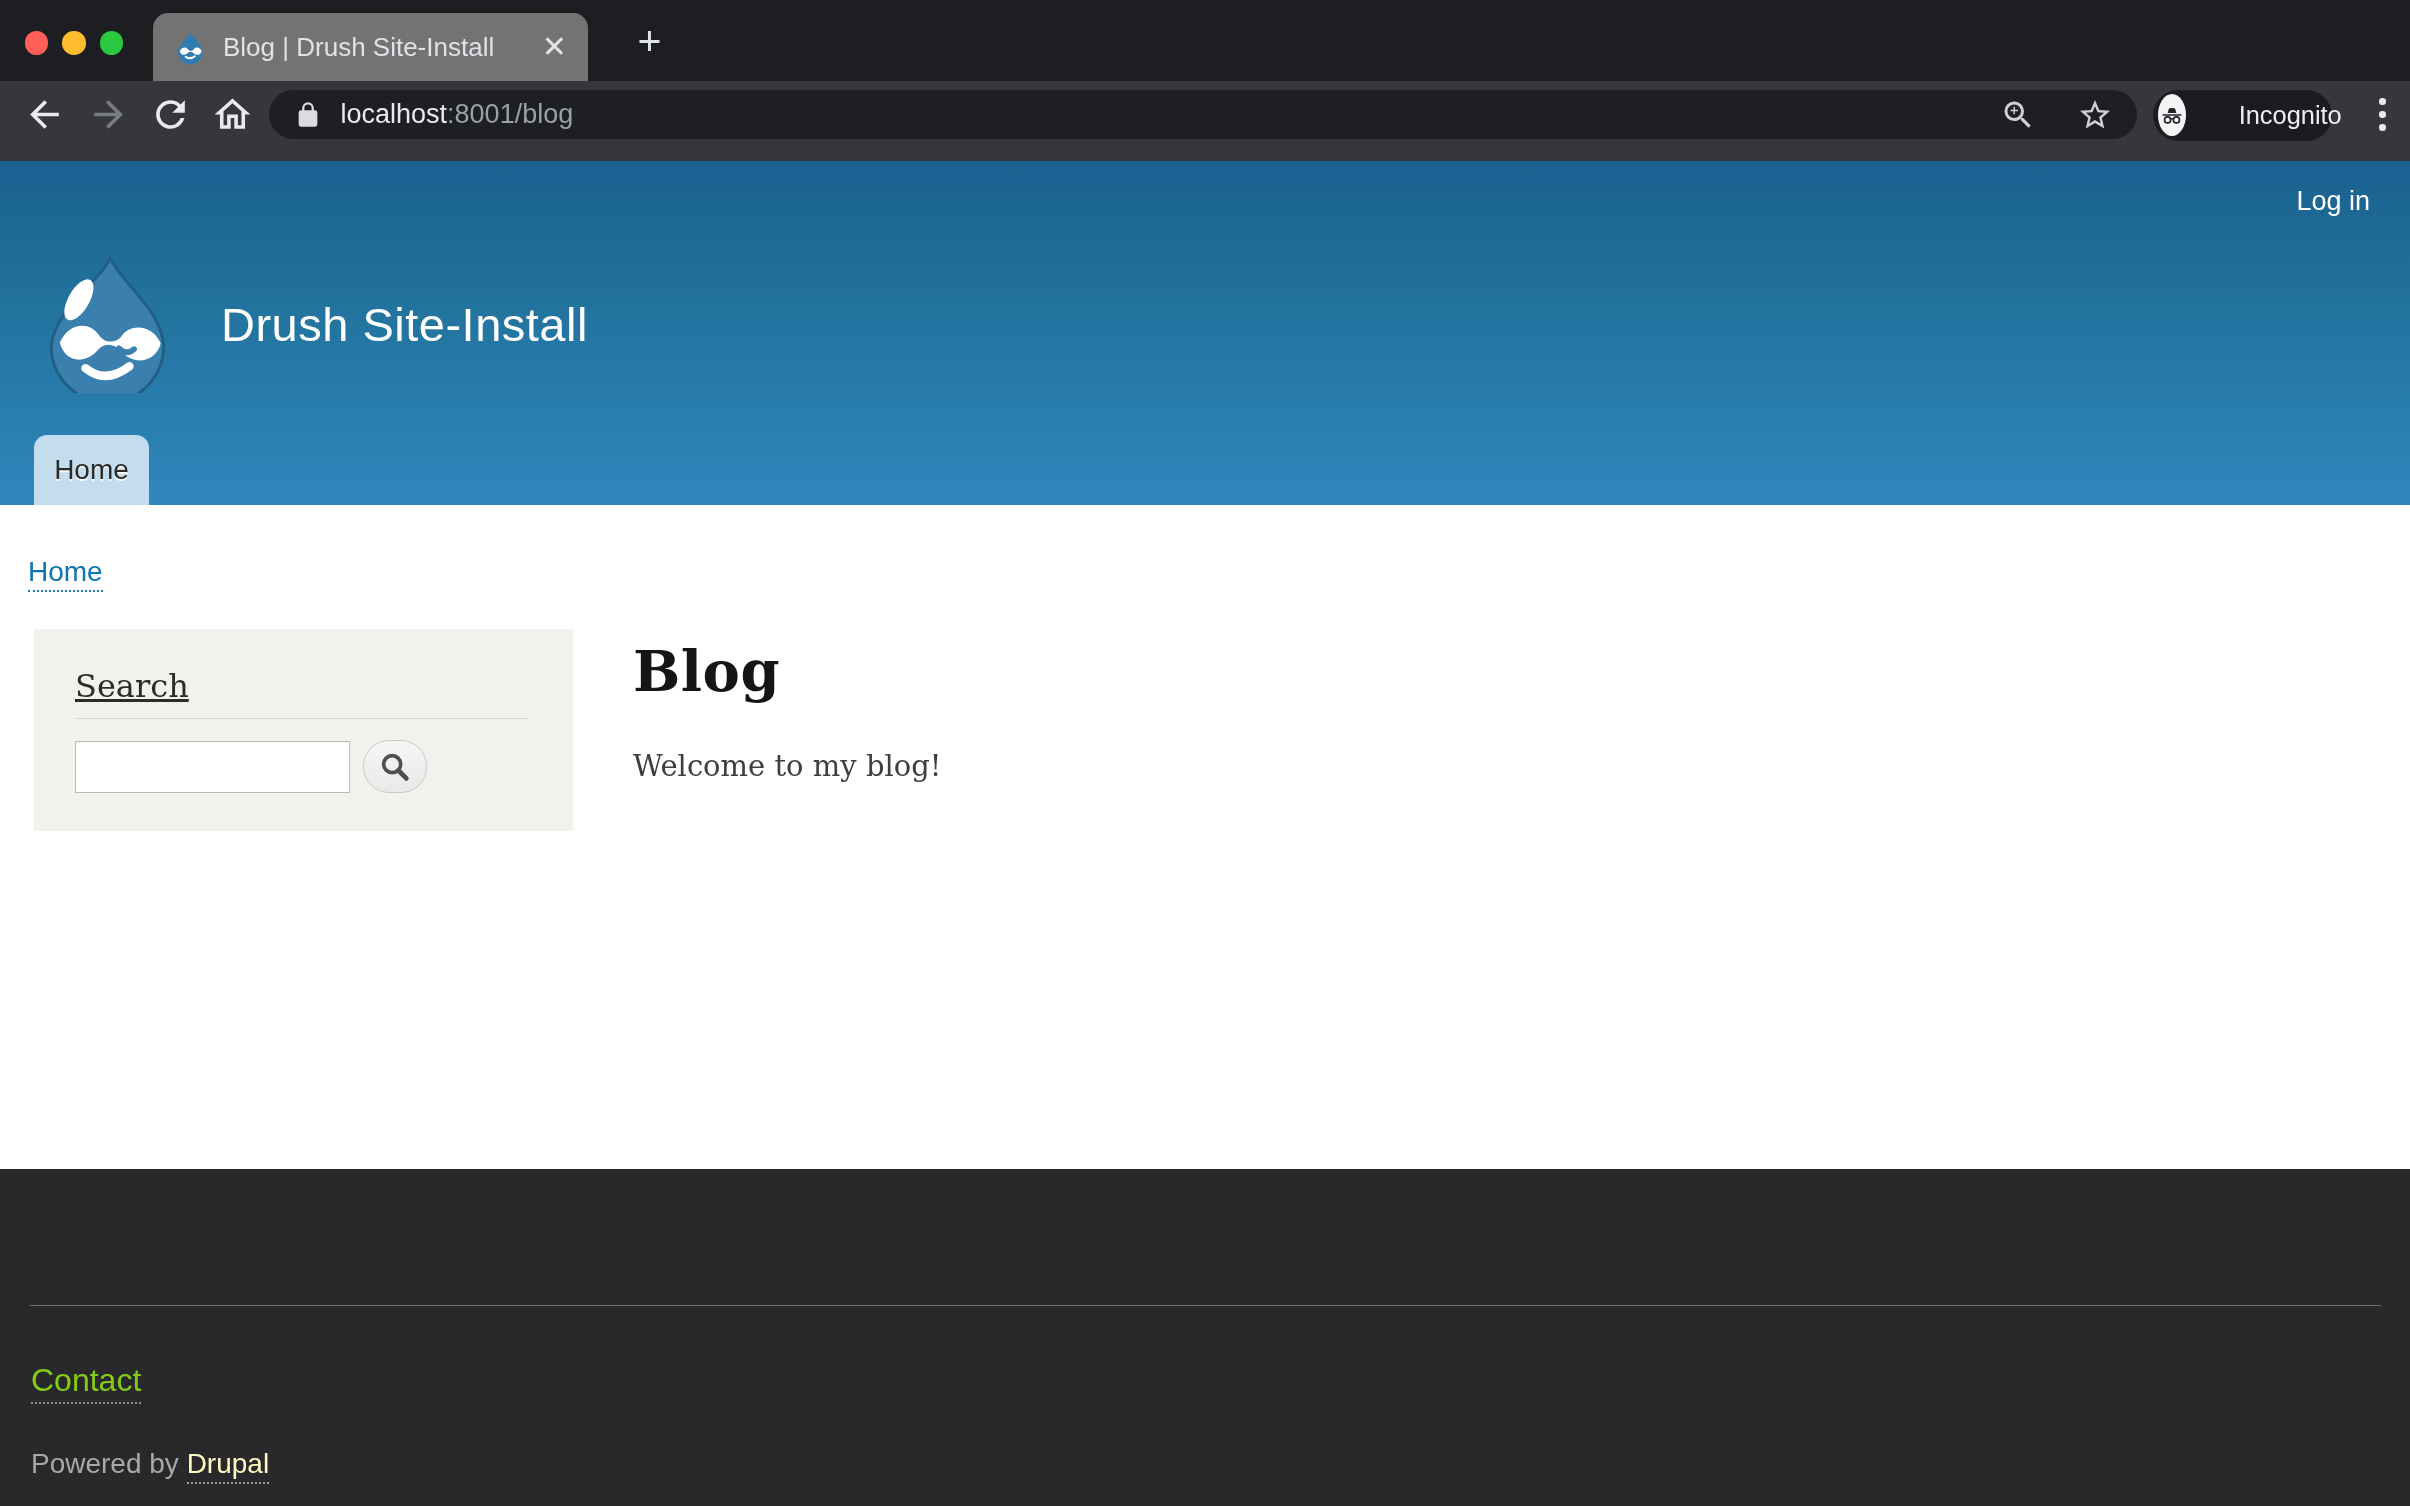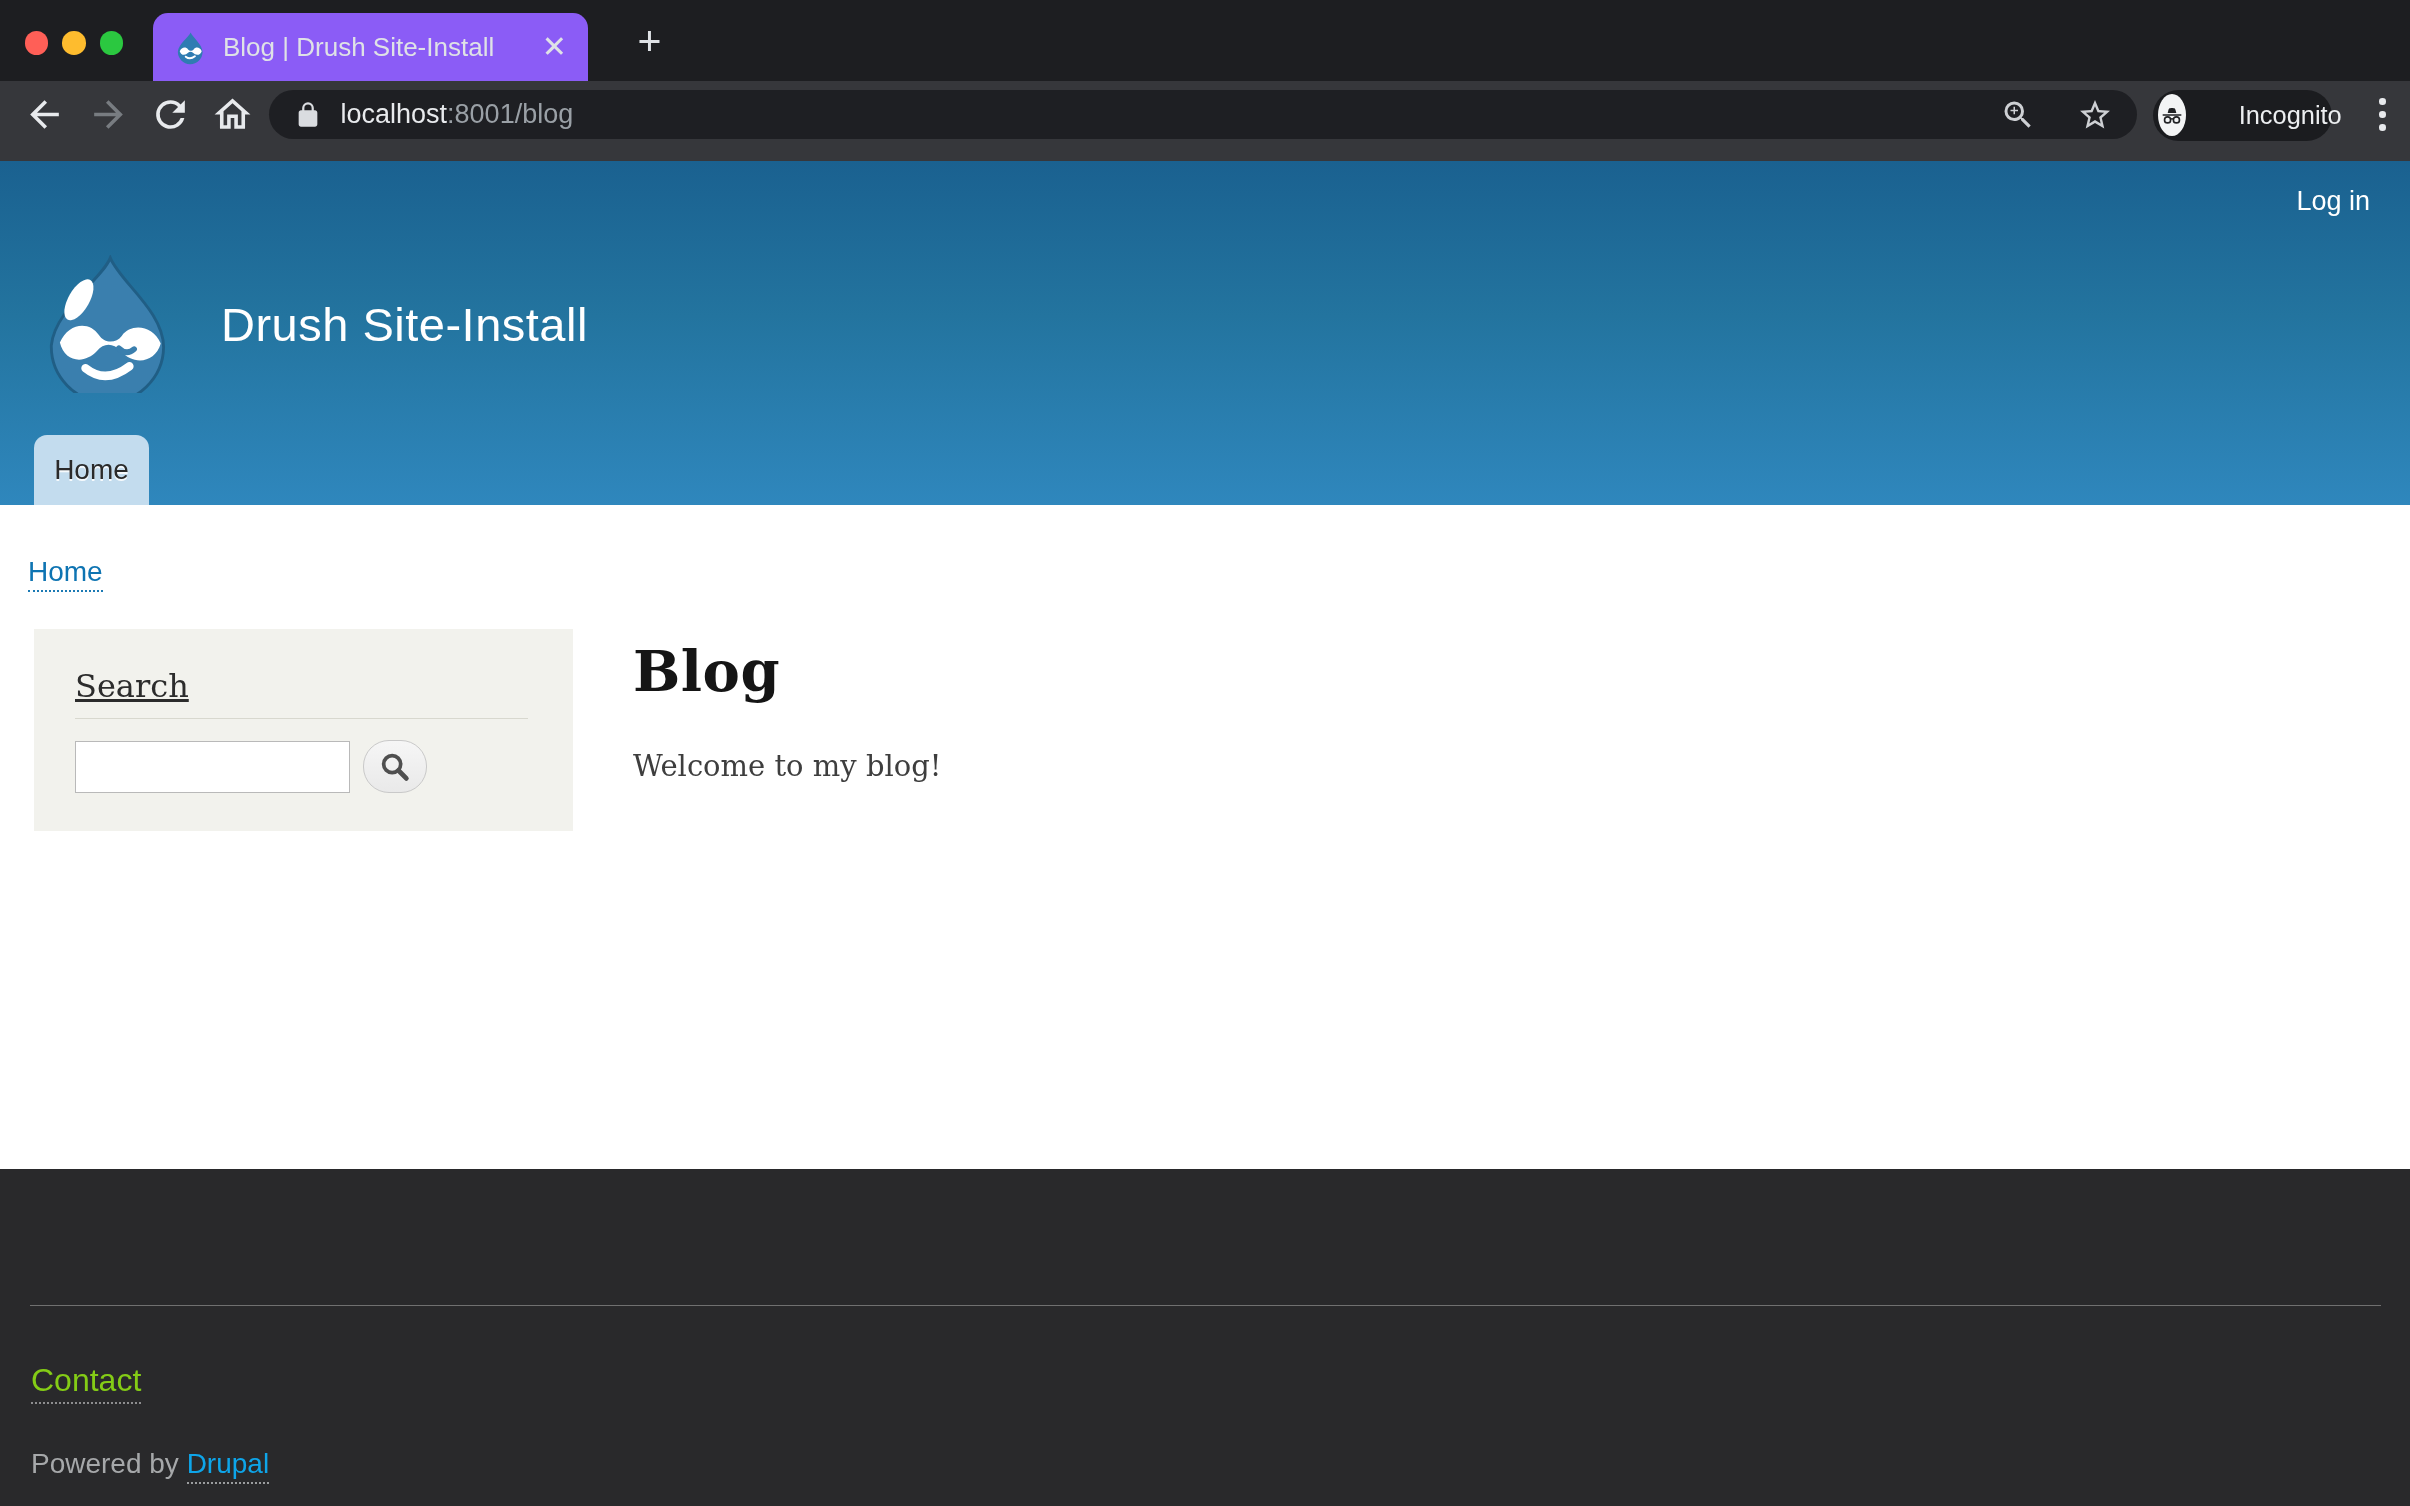--- a/index.html
+++ b/index.html
@@ -7,21 +7,21 @@
               font-family:"Liberation Sans", sans-serif; }
   .screen { position:relative; width:2411px; height:1507px; }
 
   
   .tabstrip { position:relative; height:81px; background:#1d1e21; }
   .traffic { position:absolute; left:24.5px; top:31px; display:flex; gap:14px; }
   .light { width:23.5px; height:23.5px; border-radius:50%; }
   .light.red { background:#ff5f57; } .light.yellow { background:#febc2e; } .light.green { background:#2bc840; }
 
   .tab { position:absolute; left:153px; top:13px; width:435px; height:68px;
-         background:#8b5cf6; border-radius:15px 15px 0 0; display:flex; align-items:center;
+         background:#737373; border-radius:15px 15px 0 0; display:flex; align-items:center;
          padding:0 21px; color:#dfe2e6; }
   .tab-favicon { width:32px; height:36px; flex:0 0 auto; }
   .tab-title { margin-left:17px; font-size:26px; flex:1; white-space:nowrap; overflow:hidden; }
   .tab-close { font-size:30px; color:#dfe2e6; margin-left:11.3px; line-height:1; cursor:default; }
   .newtab { position:absolute; left:623px; top:15px; width:53px; height:53px; border-radius:50%;
             color:#dfe2e6; font-size:41px; font-weight:300; display:flex; align-items:center; justify-content:center; }
 
   .toolbar { position:relative; height:80px; background:#36373b; }
   .nav-ico { position:absolute; top:12.2px; width:43px; height:43px; }
   .nav-ico svg { width:43px; height:43px; }
@@ -77,21 +77,21 @@
   .page-title { font-family:"DejaVu Serif", serif; font-weight:700; font-size:56px; color:#151515; letter-spacing:0.5px; }
   .page-body { font-family:"DejaVu Serif", serif; font-size:29px; color:#3e3e3e; margin-top:45px; }
 
   
   .site-footer { margin-top:auto; height:350px; background:#29292b; }
   .footer-line { margin:136px 30px 0 30px; border-top:1.9px solid #707070; }
   .footer-menu { margin:56px 0 0 31px; }
   .footer-menu a { color:#84cc16; font-size:32px; text-decoration:none;
                    border-bottom:2.8px dotted #8d8d8f; padding-bottom:3.8px; }
   .powered { margin:49px 0 0 31px; font-size:28px; color:#a6a8aa; }
-  .powered a { color:#0ea5e9; text-decoration:none; border-bottom:2.8px dotted #9b9d9f; padding-bottom:2.8px; }
+  .powered a { color:#fef9c3; text-decoration:none; border-bottom:2.8px dotted #9b9d9f; padding-bottom:2.8px; }
 </style>
 </head>
 <body>
 
 <div class="screen">
 
   <div class="tabstrip">
     <div class="traffic">
       <span class="light red"></span>
       <span class="light yellow"></span>

